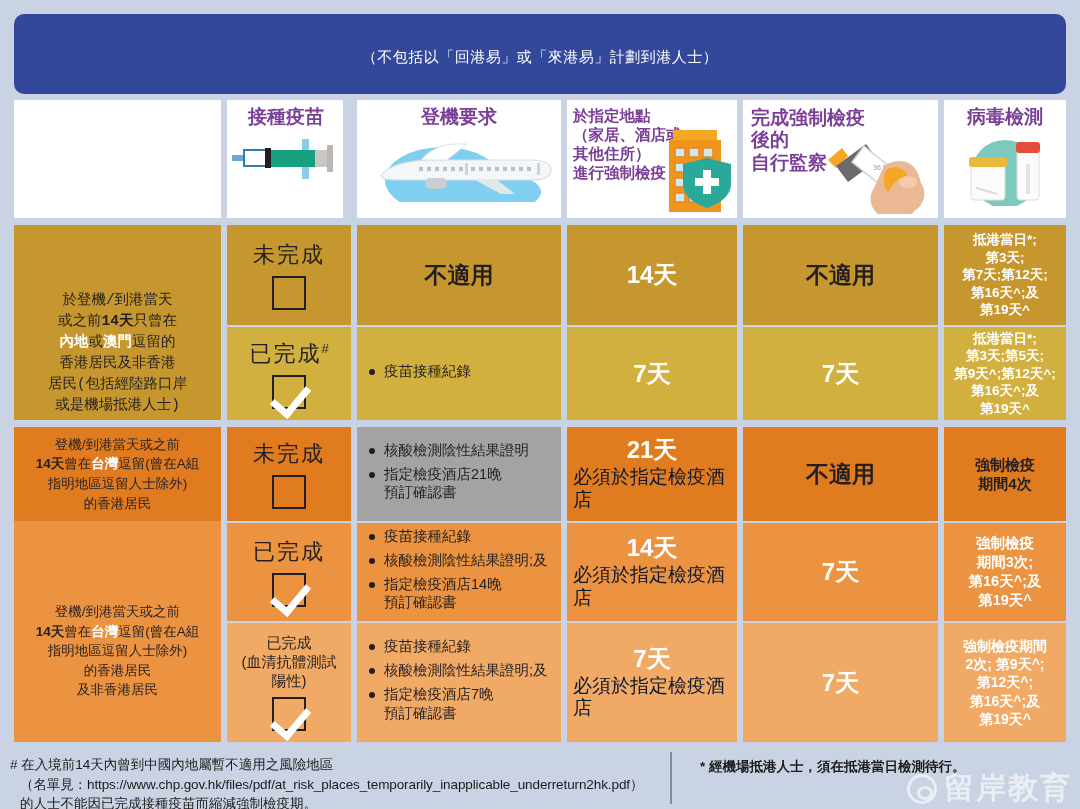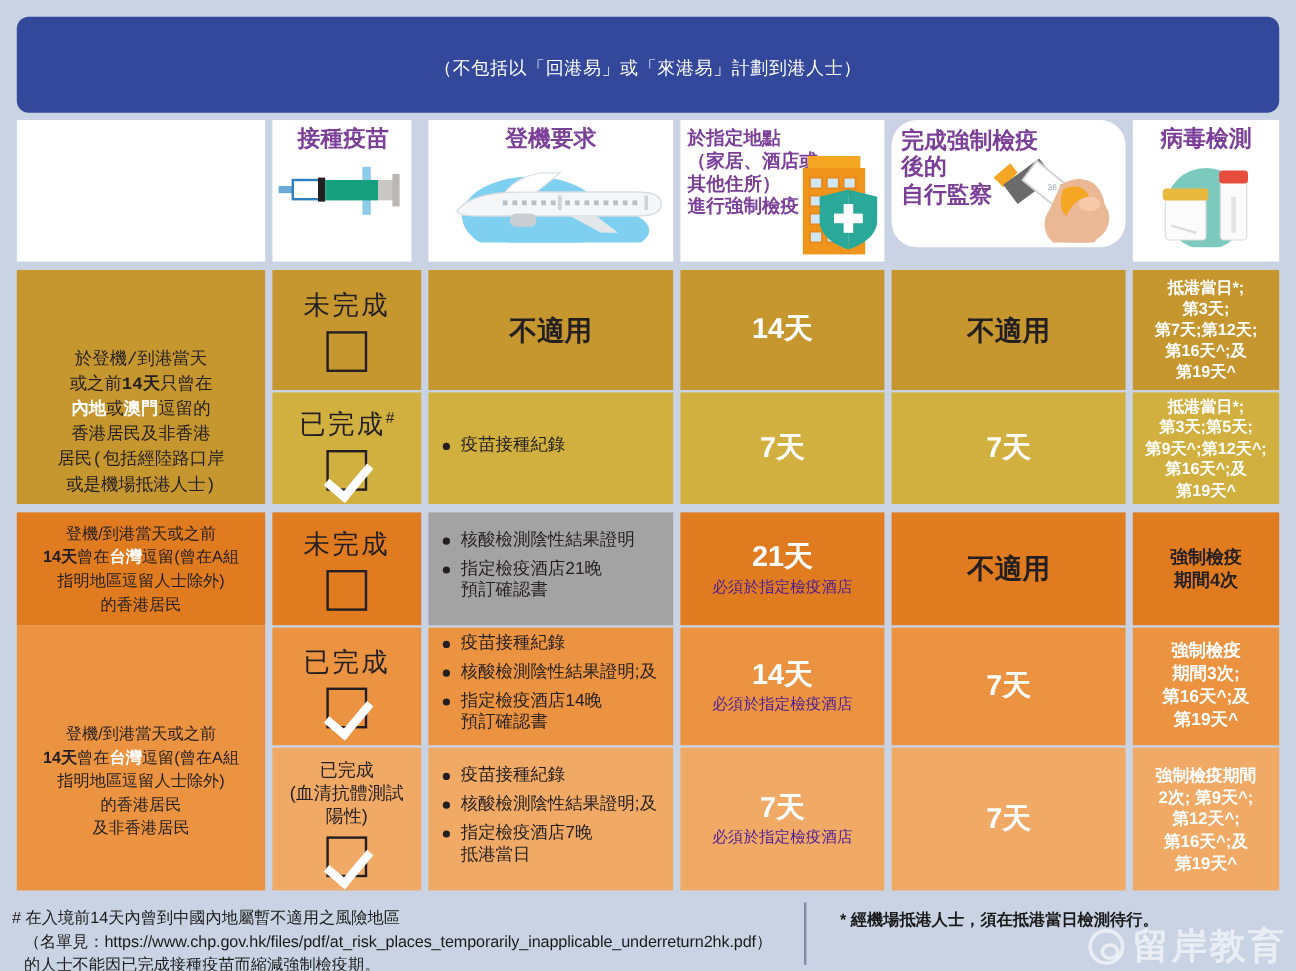--- a/index.html
+++ b/index.html
@@ -60,21 +60,21 @@
   }
 
   
   ul.blist { list-style: none; width: 100%; padding-left: 4px; }
   ul.blist li { position: relative; padding-left: 17px; margin-bottom: 5px; font-size: 14.5px; line-height: 1.3; color: #231f20; }
   ul.blist li::before {
     content: ""; position: absolute; left: 2px; top: 7px; width: 6px; height: 6px;
     border-radius: 50%; background: #231f20;
   }
 
-  .subnote { font-size: 13px; color: #4c1d95; text-align: center; line-height: 1.2; margin-top: 2px; }
+  .subnote { font-size: 19px; color: #0f172a; text-align: left; line-height: 1.2; margin-top: 2px; }
   .multiline { white-space: pre-line; }
 
   
   .foot { position: absolute; font-size: 13.5px; color: #1b1b1b; line-height: 1.45; }
   .foot .mono { font-family: "Liberation Sans", sans-serif; letter-spacing: -0.1px; }
   .divider { position: absolute; background: #7f8ca3; width: 2px; }
 
   .watermark {
     position: absolute; right: 8px; bottom: 0;
     font-size: 30px; color: rgba(255,255,255,0.62); font-weight: bold;
@@ -159,21 +159,21 @@
           <rect x="22" y="69" width="10" height="9"></rect>
           <rect x="36" y="69" width="10" height="9"></rect>
       </g>
       <path d="M40 34 L64 40 L64 60 C64 72 52 80 40 84 C40 66 40 46 40 34 Z" fill="#2aa89a"></path>
       <path d="M40 34 L16 40 L16 60 C16 72 28 80 40 84 Z" fill="#2aa89a"></path>
       <rect x="36" y="46" width="8" height="24" fill="#ffffff"></rect>
       <rect x="28" y="54" width="24" height="8" fill="#ffffff"></rect>
     </svg>
   </div>
 
-  <div class="cell hcell" style="left:743px; top:100px; width:195px; height:106px; padding:7px 2px 0 8px;border-radius:21px;">
+  <div class="cell hcell" style="left:743px; top:100px; width:195px; height:118px; padding:7px 2px 0 8px;">
     <div class="hlabel multiline">完成強制檢疫
 後的
 自行監察</div>
     <svg width="112" height="96" viewBox="0 0 112 96" style="position:absolute; right:0px; bottom:0px;">
       <path d="M2 38 L16 26 L22 34 L10 46 Z" fill="#f5a623"></path>
       <path d="M10 44 L40 22 L52 38 L22 60 Z" fill="#6b6b6b"></path>
       <path d="M38 24 L70 50 L58 66 L26 40 Z" fill="#ffffff" stroke="#d2d2d2" stroke-width="1.5"></path>
       <text x="47" y="48" font-size="7" fill="#9aa0a6" font-family="sans-serif">36.5</text>
       <path d="M58 44 C70 36 84 38 90 48 C98 60 96 80 86 92 L52 92 C44 86 42 74 48 66 Z" fill="#eab894"></path>
       <path d="M60 48 C70 42 80 46 82 56 C84 66 78 72 68 72 C58 72 56 58 60 48 Z" fill="#f5a623"></path>
@@ -311,21 +311,21 @@
     <div class="statuslabel small2 multiline">已完成
 (血清抗體測試
 陽性)</div>
     <div class="box checked"></div>
   </div>
   <div class="cell bcell" style="left:357px; top:623px; width:204px; height:119px; background:#f0aa66; justify-content:center;">
     <ul class="blist" style="font-size:13.5px;">
       <li>疫苗接種紀錄</li>
       <li>核酸檢測陰性結果證明;及</li>
       <li class="multiline">指定檢疫酒店7晚
-抵港當日</li>
+預訂確認書</li>
     </ul>
   </div>
   <div class="cell bcell" style="left:567px; top:623px; width:170px; height:119px; background:#f0aa66;">
     <div class="big-w center">7天</div>
     <div class="subnote">必須於指定檢疫酒店</div>
   </div>
   <div class="cell bcell" style="left:743px; top:623px; width:195px; height:119px; background:#f0aa66;">
     <div class="big-w center">7天</div>
   </div>
   <div class="cell bcell" style="left:944px; top:623px; width:122px; height:119px; background:#f0aa66;">

